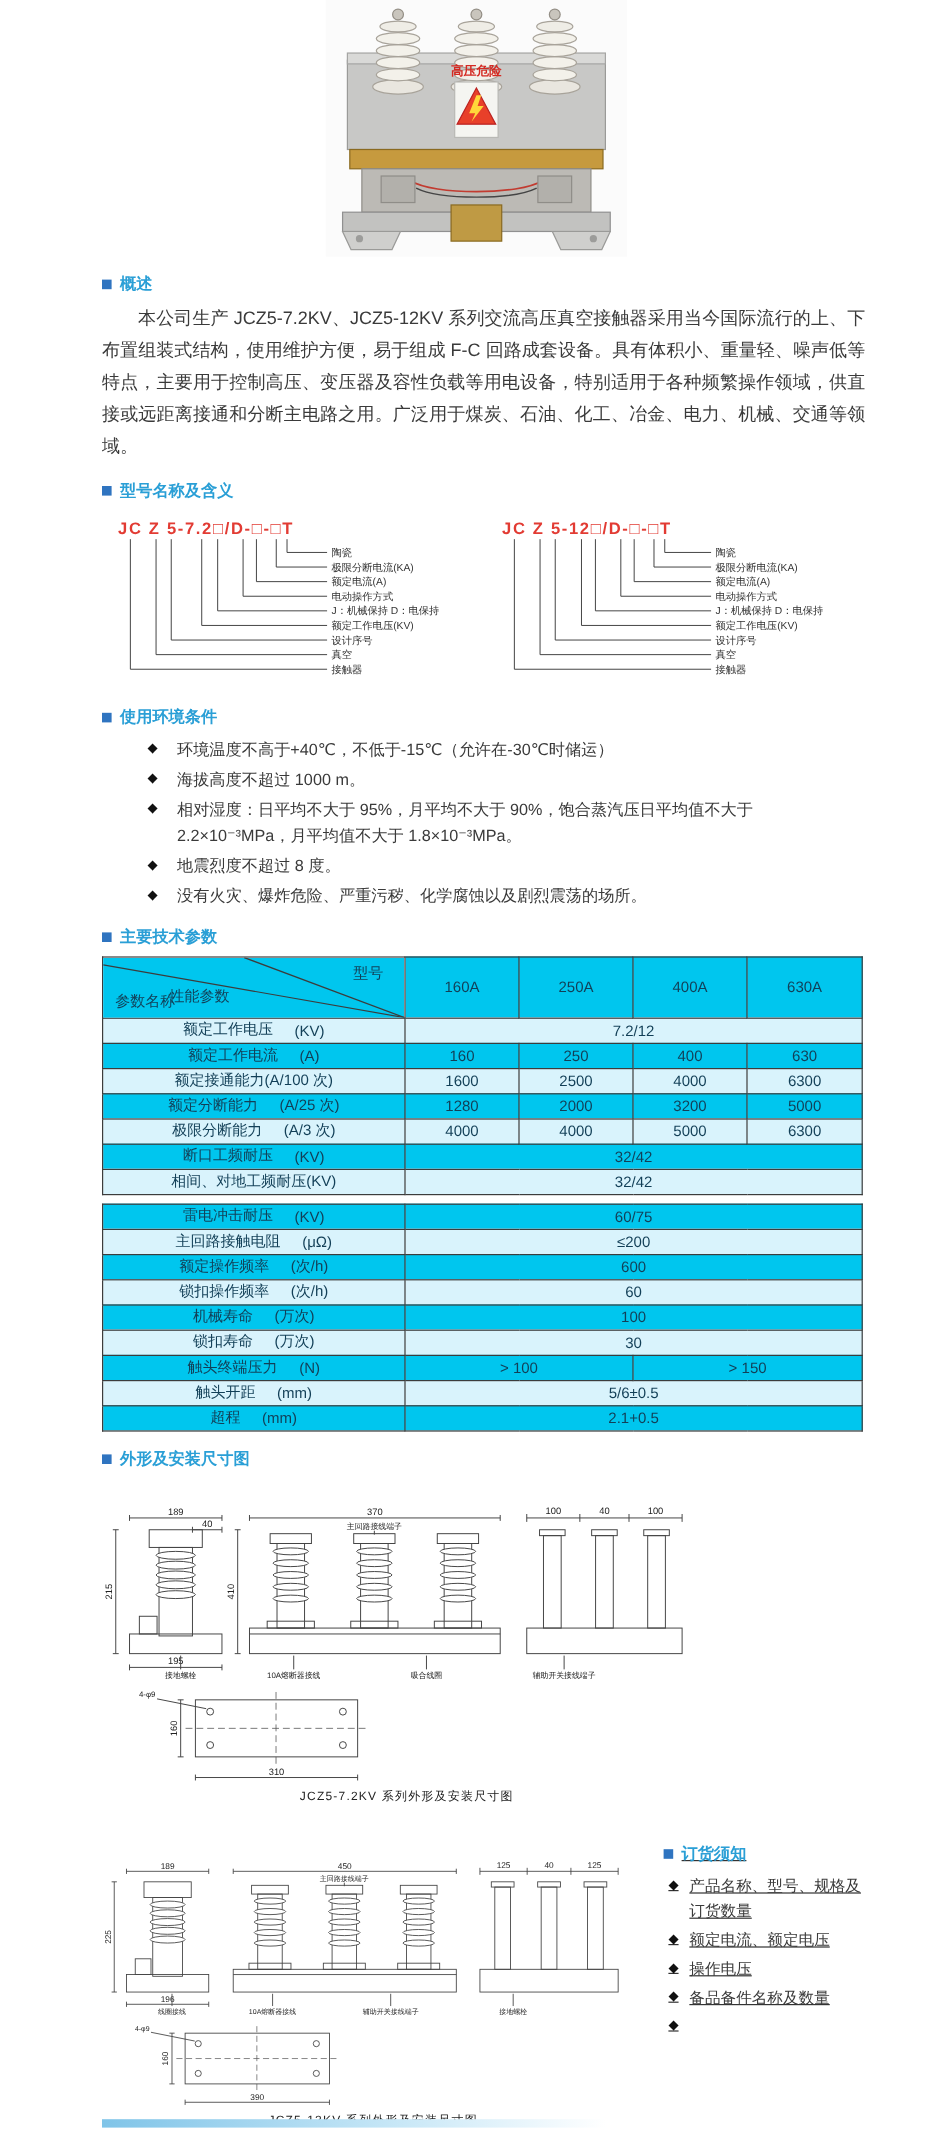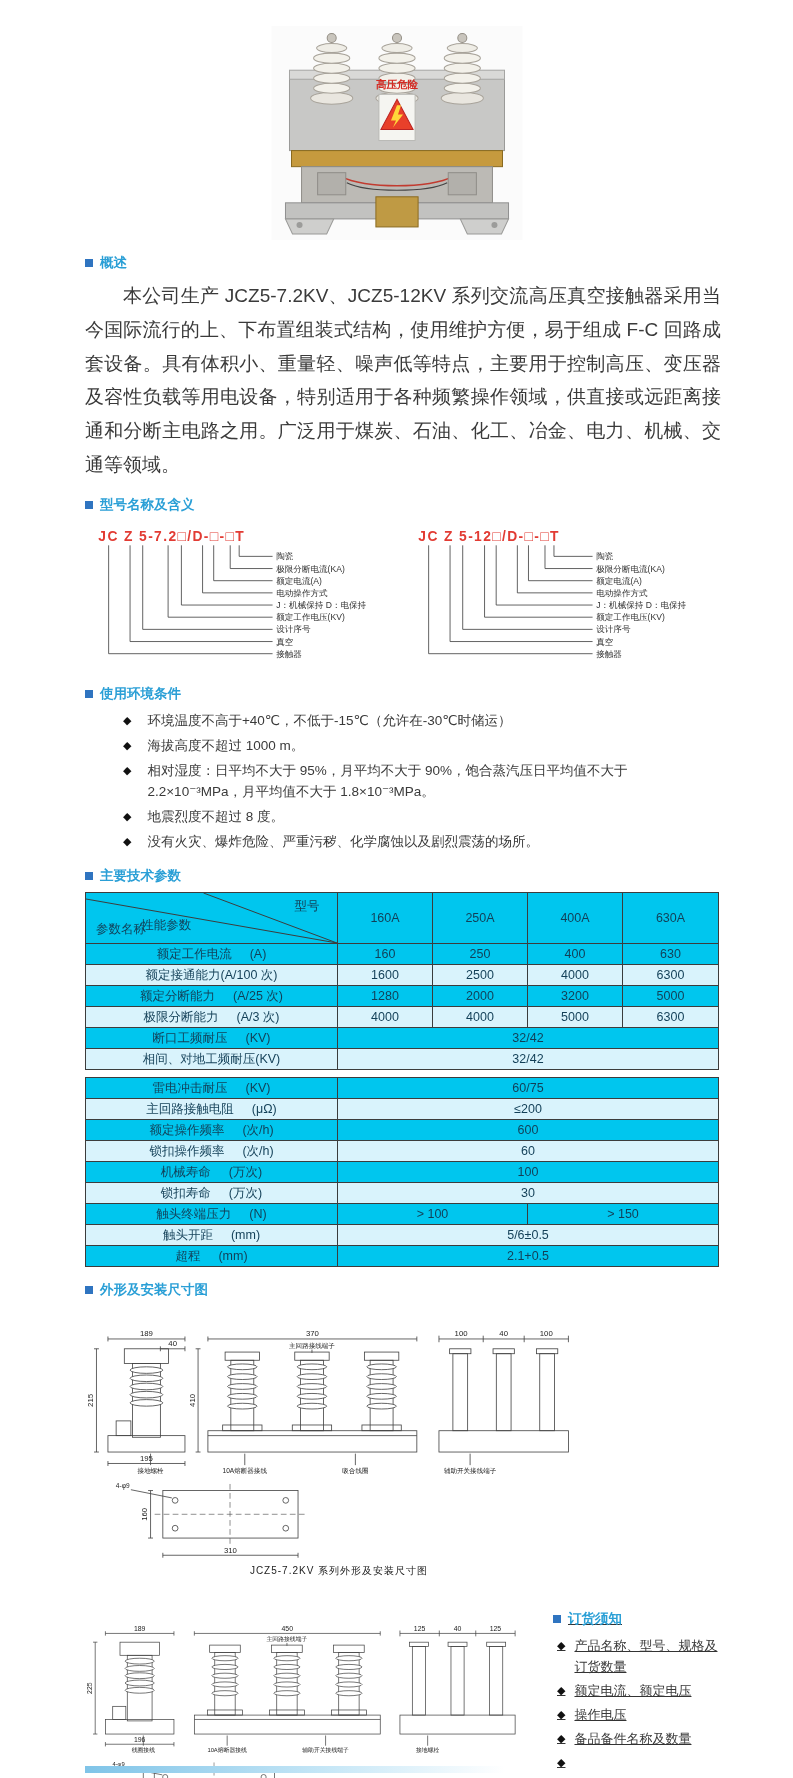--- a/index.html
+++ b/index.html
@@ -1,25 +1,25 @@
 <!DOCTYPE html>
 <html><head>
 <meta charset="utf-8">
 <style>
   html,body{margin:0;padding:0;background:#fff;}
   body{font-family:"Liberation Sans","DejaVu Sans",sans-serif;color:#333;}
   #page{position:relative;width:793px;height:1778px;background:#fff;overflow:hidden;margin:0 auto;}
   .content{padding:0 72px 0 85px;}
   
-  .photo-wrap{display:flex;justify-content:center;padding-top:26px;}
+  .photo-wrap{display:flex;justify-content:center;}
   
   .sec-head{display:flex;align-items:center;margin:14px 0 7px 0;font-size:13.5px;color:#2a9fd6;font-weight:bold;}
   .sec-head .sq{width:8px;height:8px;background:#2f74c0;margin-right:7px;flex:0 0 auto;}
   
-  .para{font-size:19px;line-height:1.78;text-align:justify;color:#3a3a3a;text-indent:2em;margin:2px 0 4px 0;}
+  .para{font-size:15px;line-height:1.78;text-align:justify;color:#3a3a3a;text-indent:2em;margin:2px 0 4px 0;}
   
   .diagrams{display:flex;gap:14px;margin:4px 0 0 6px;}
   .code{font-size:15px;font-weight:bold;fill:#e23b33;letter-spacing:1.5px;}
   .dln{fill:none;stroke:#444;stroke-width:0.9;}
   .dlb{font-size:9.3px;fill:#333;}
   
   .blist{margin:2px 0 2px 38px;}
   .bullet{display:flex;align-items:flex-start;font-size:13.5px;line-height:1.62;margin:3px 0;color:#3a3a3a;}
   .bullet .dm{font-size:11px;margin:2px 16px 0 0;color:#111;flex:0 0 auto;}
   
@@ -230,20 +230,29 @@
             </svg>
             <span class="ct c1">性能参数</span>
             <span class="ct c2">型号</span>
             <span class="ct c3">参数名称</span>
           </td>
           <td>160A</td>
           <td>250A</td>
           <td>400A</td>
           <td>630A</td>
         </tr>
+      <tr class="light">
+            <td class="lblc">
+              <div class="lblwrap">
+                <span>额定工作电压</span>
+                <span class="unit">(KV)</span>
+              </div>
+            </td>
+            <td colspan="4">7.2/12</td>
+          </tr>
           <tr class="bright">
             <td class="lblc">
               <div class="lblwrap">
                 <span>额定工作电流</span>
                 <span class="unit">(A)</span>
               </div>
             </td>
             <td colspan="1">160</td>
             <td colspan="1">250</td>
             <td colspan="1">400</td>

